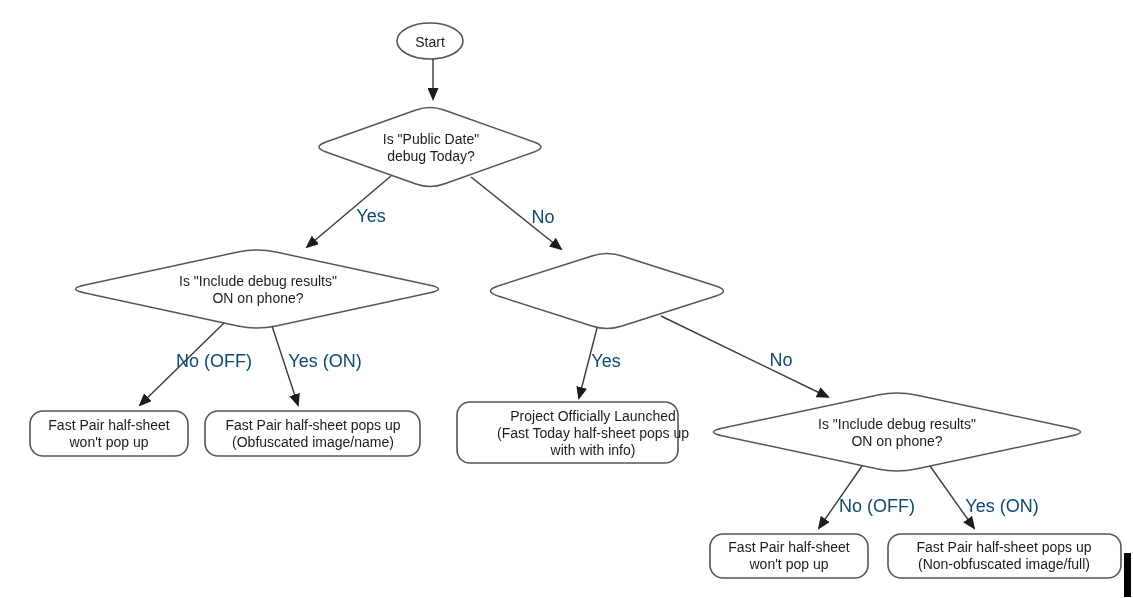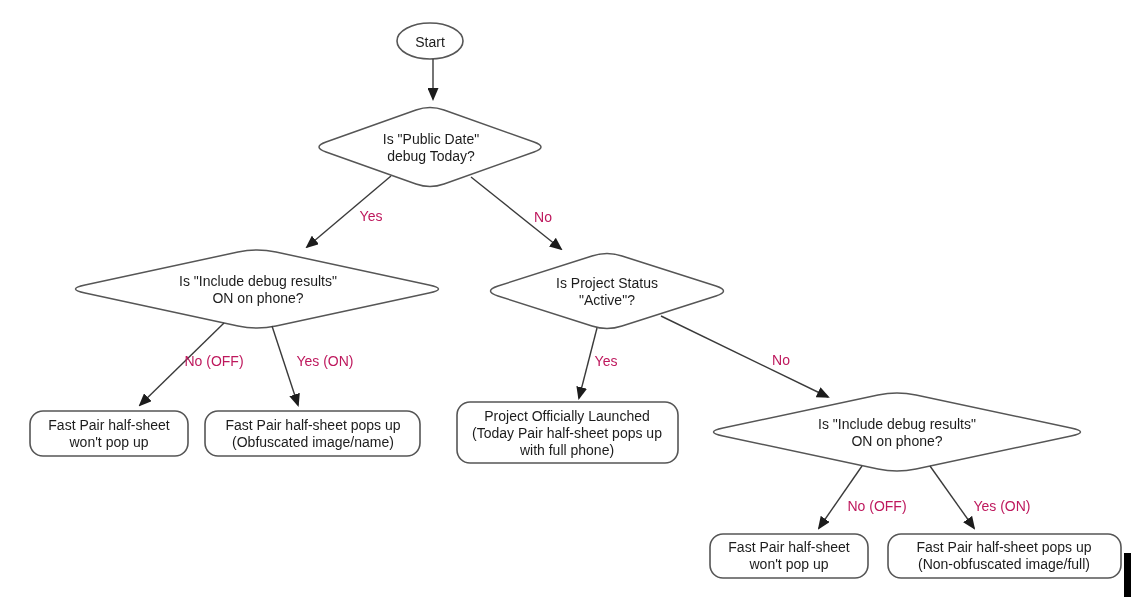--- a/index.html
+++ b/index.html
@@ -19,23 +19,23 @@
     transform: translate(-50%, -50%);
     text-align: center;
     font-size: 14px;
     line-height: 17px;
     white-space: nowrap;
     color: #1c1c1c;
   }
   .edge-label {
     position: absolute;
     transform: translate(-50%, -50%);
-    font-size: 14px;
+    font-size: 18px;
     white-space: nowrap;
-    color: #be185d;
+    color: #0c4a6e;
   }
   .cursor-bar {
     position: absolute;
     left: 1124px;
     top: 553px;
     width: 7px;
     height: 44px;
     background: #000000;
   }
 </style>
@@ -85,44 +85,40 @@
   <div class="node-label" style="left:431px; top:148px;">
     <div>Is "Public Date"</div>
     <div>debug Today?</div>
   </div>
 
   <div class="node-label" style="left:258px; top:290px;">
     <div>Is "Include debug results"</div>
     <div>ON on phone?</div>
   </div>
 
-  <div class="node-label" style="left:607px; top:292px;">
-    <div>Is Project Status</div>
-    <div>"Active"?</div>
-  </div>
 
   <div class="node-label" style="left:897px; top:433px;">
     <div>Is "Include debug results"</div>
     <div>ON on phone?</div>
   </div>
 
   <div class="node-label" style="left:109px; top:434px;">
     <div>Fast Pair half-sheet</div>
     <div>won't pop up</div>
   </div>
 
   <div class="node-label" style="left:313px; top:434px;">
     <div>Fast Pair half-sheet pops up</div>
     <div>(Obfuscated image/name)</div>
   </div>
 
-  <div class="node-label" style="left:567px; top:433px;">
+  <div class="node-label" style="left:593px; top:433px;">
     <div>Project Officially Launched</div>
-    <div>(Today Pair half-sheet pops up</div>
-    <div>with full phone)</div>
+    <div>(Fast Today half-sheet pops up</div>
+    <div>with with info)</div>
   </div>
 
   <div class="node-label" style="left:789px; top:556px;">
     <div>Fast Pair half-sheet</div>
     <div>won't pop up</div>
   </div>
 
   <div class="node-label" style="left:1004px; top:556px;">
     <div>Fast Pair half-sheet pops up</div>
     <div>(Non-obfuscated image/full)</div>

